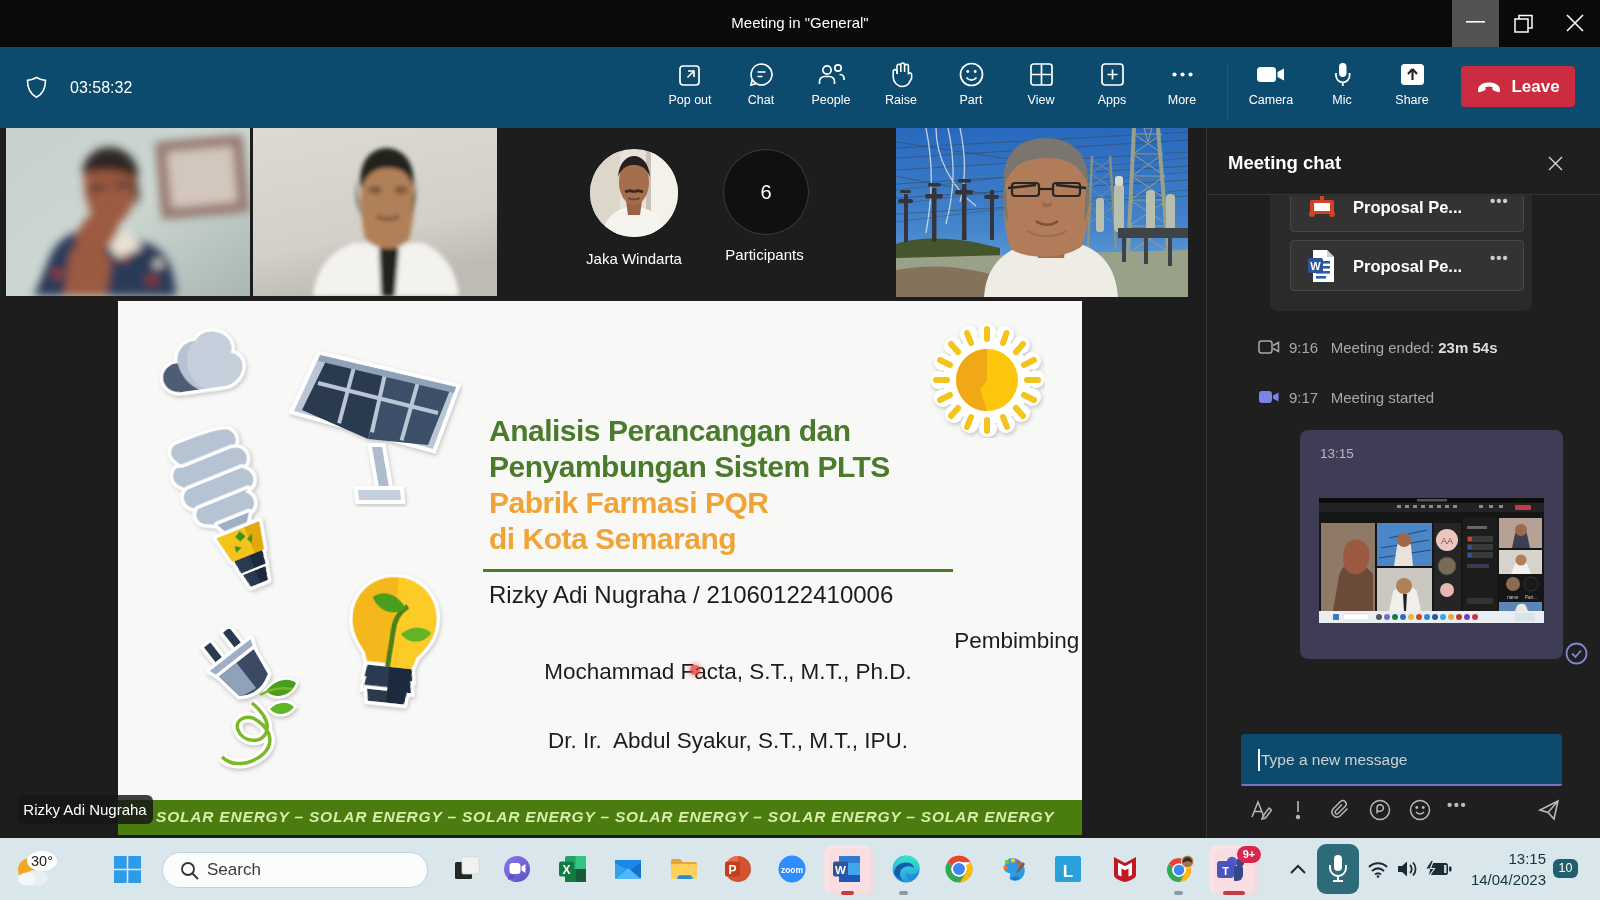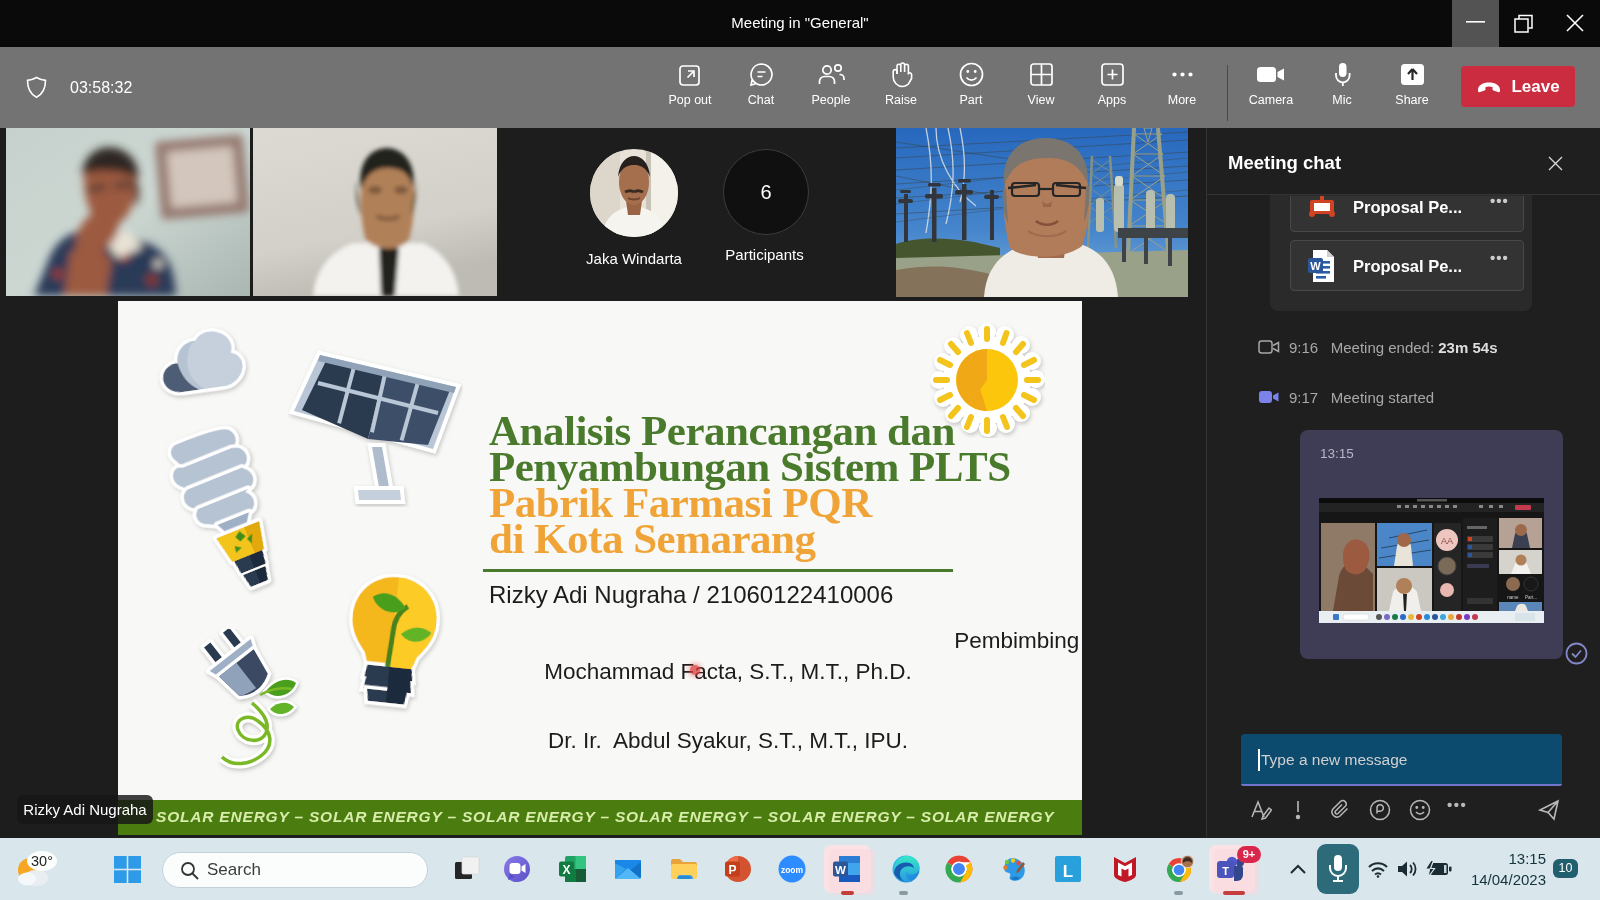--- a/index.html
+++ b/index.html
@@ -6,21 +6,21 @@
   html,body { width:1600px; height:900px; overflow:hidden; background:#1d1d1d; font-family:"Liberation Sans", sans-serif; }
   #root { position:absolute; top:0; left:0; width:1600px; height:900px;
           font-family:"Liberation Sans", sans-serif; }
   .abs { position:absolute; }
   
   #titlebar { position:absolute; top:0; left:0; width:1600px; height:47px; background:#0a0a0a; }
   #titletext { position:absolute; top:14px; left:0; width:1600px; text-align:center;
                color:#fff; font-size:15px; }
   #minbtn { position:absolute; top:0; left:1452px; width:47px; height:47px; background:#535353; }
   
-  #toolbar { position:absolute; top:47px; left:0; width:1600px; height:81px; background:#737373; }
+  #toolbar { position:absolute; top:47px; left:0; width:1600px; height:81px; background:#0c4a6e; }
   .tbtn { position:absolute; top:14px; width:64px; text-align:center; color:#fff; }
   .tbtn svg { display:block; margin:0 auto; }
   .tbtn .lbl { margin-top:5px; font-size:12.5px; color:#fff; }
   .vsep { position:absolute; top:18px; width:1px; height:56px; background:#4a4a4a; }
   #leavebtn { position:absolute; top:19px; left:1461px; width:114px; height:41px;
               background:#cb2c40; border-radius:4px; color:#fff; display:flex;
               align-items:center; justify-content:center; gap:9px; font-size:17px; font-weight:bold;}
   
   #stage { position:absolute; top:128px; left:0; width:1205px; height:710px; background:#1d1d1d; }
   .vid { position:absolute; top:0; height:168px; overflow:hidden; background:#000; }
@@ -439,21 +439,21 @@
               <path d="M6 57 L17 57"></path>
               <path d="M10 37 L20 42"></path>
               <path d="M21 21 L28 29"></path>
               <path d="M37 10 L41 20"></path>
           </g>
           <circle cx="57" cy="57" r="31" fill="#fcc60a"></circle>
           <path d="M57 26 A31 31 0 0 0 39 82 L57 57 Z" fill="#f0a816"></path>
           <path d="M39 82 A31 31 0 0 0 57 88 L50 66 Z" fill="#f0a816"></path>
         </g>
       </svg>
-      <div class="abs" style="left:371px;top:112px;font-size:43px;line-height:36px;font-weight:bold;color:#4a7a2c;letter-spacing:-0.5px;font-family:Liberation Serif, serif;">Analisis Perancangan dan<br>Penyambungan Sistem PLTS<br><span style="color:#f0a437">Pabrik Farmasi PQR<br>di Kota Semarang</span></div>
+      <div class="abs" style="left:371px;top:112px;font-size:30px;line-height:36px;font-weight:bold;color:#4a7a2c;letter-spacing:-0.5px;">Analisis Perancangan dan<br>Penyambungan Sistem PLTS<br><span style="color:#f0a437">Pabrik Farmasi PQR<br>di Kota Semarang</span></div>
       <div class="abs" style="left:365px;top:268px;width:470px;height:3px;background:#4a7a2c;"></div>
       <div class="abs" style="left:371px;top:280px;font-size:24px;color:#1c1c1c;">Rizky Adi Nugraha / 21060122410006</div>
       <div class="abs" style="left:240px;top:327px;width:740px;text-align:right;font-size:22.5px;color:#1c1c1c;">Pembimbing 1</div>
       <div class="abs" style="left:240px;top:358px;width:740px;text-align:center;font-size:22.5px;color:#1c1c1c;">Mochammad Facta, S.T., M.T., Ph.D.</div>
       <div class="abs" style="left:240px;top:427px;width:740px;text-align:center;font-size:22.5px;color:#1c1c1c;">Dr. Ir.&nbsp; Abdul Syakur, S.T., M.T., IPU.</div>
       <div class="abs" style="left:572px;top:364px;width:10px;height:10px;border-radius:50%;background:#e03a3a;opacity:0.75;box-shadow:0 0 4px 2px rgba(224,60,60,0.5);"></div>
       <div class="abs" style="left:0;top:499px;width:964px;height:35px;background:#4a7c0f;overflow:hidden;">
         <div style="position:absolute;top:8px;left:38px;width:1200px;font-size:15.5px;font-weight:bold;font-style:italic;letter-spacing:0.8px;color:#d9edaa;white-space:nowrap;">SOLAR ENERGY – SOLAR ENERGY – SOLAR ENERGY – SOLAR ENERGY – SOLAR ENERGY – SOLAR ENERGY</div>
       </div>
     </div>

